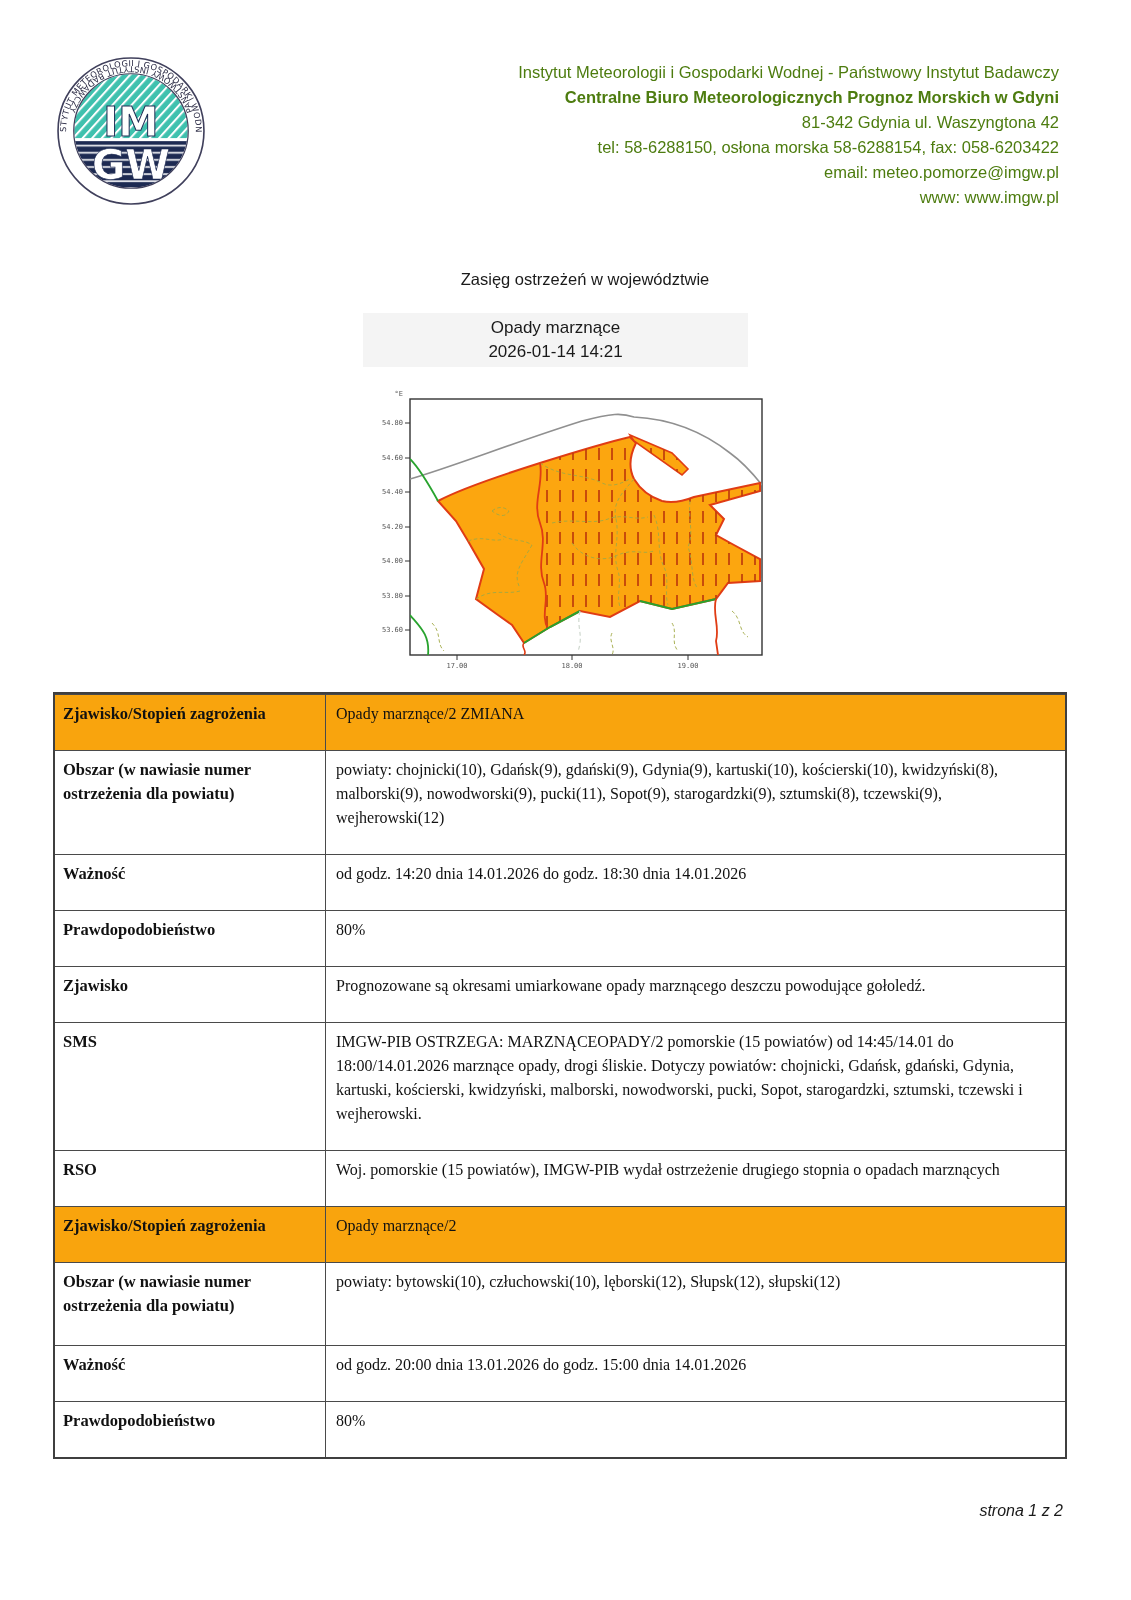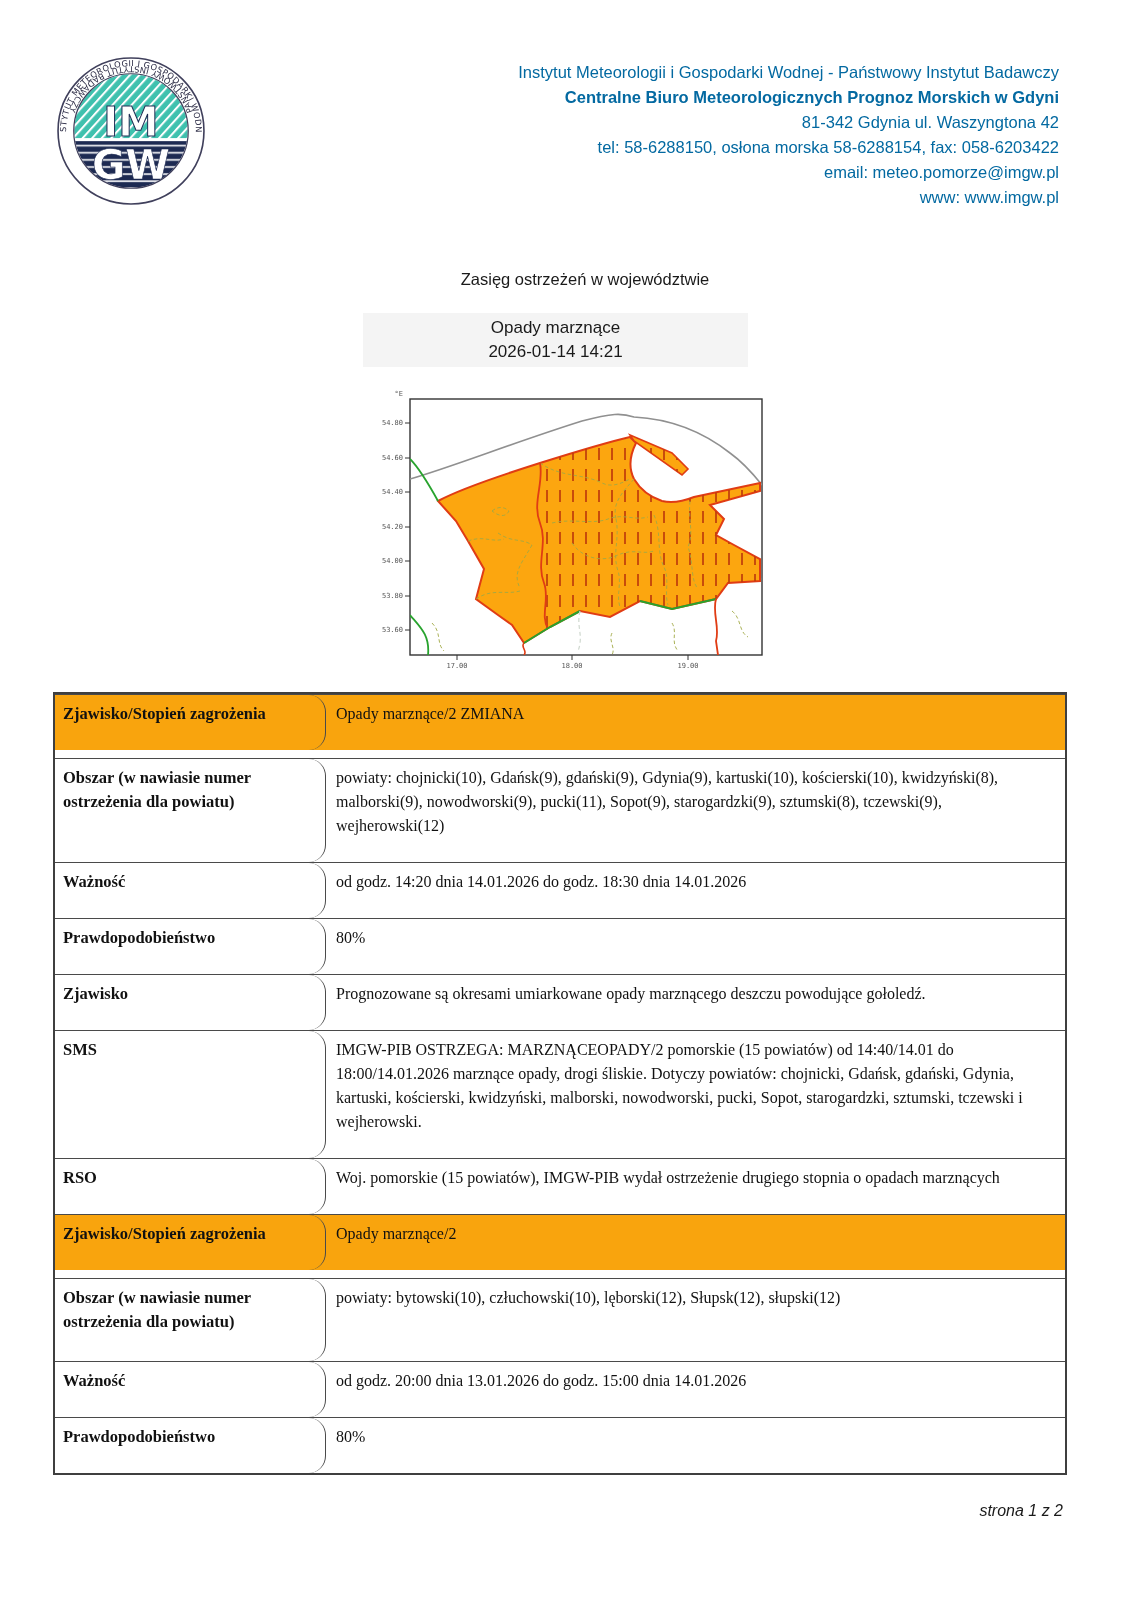--- a/index.html
+++ b/index.html
@@ -11,21 +11,21 @@
     color:#111;
     overflow:hidden;
   }
   
   .logo{position:absolute;left:55px;top:55px;width:152px;height:152px;}
   .header-text{
     position:absolute;top:60px;right:72px;
     text-align:right;
     font-family:"Liberation Sans",sans-serif;
     font-size:16.5px;line-height:25px;
-    color:#0369a1;
+    color:#4d7c0f;
   }
   .header-text .bold{font-weight:bold;}
   
   .map-caption{
     position:absolute;left:0;top:270px;width:1170px;
     text-align:center;
     font-family:"Liberation Sans",sans-serif;
     font-size:16.5px;color:#1a1a1a;
   }
   .map-box{
@@ -44,26 +44,26 @@
     background:#fff;
   }
   .title-block{
     text-align:center;color:#EE0000;font-weight:bold;
     padding:14px 0 8px 0;
   }
   .title-line{font-size:21px;line-height:29px;word-spacing:5px;}
   .title-line.small{font-size:19px;word-spacing:2px;}
   .trow{display:flex;border-top:1px solid #4a4a4a;min-height:38px;background:#fff;}
   .trow.orange{background:#F9A40D;min-height:24px;}
-  .trow.tall{min-height:82px;margin-top:8px;}
+  .trow.tall{min-height:82px;}
   .cell-label{
     flex:0 0 252px;width:252px;
     border-right:1px solid #4a4a4a;
     padding:7px 10px 7px 8px;
-    font-weight:bold;font-size:16.5px;line-height:24px;border-radius:17px;
+    font-weight:bold;font-size:16.5px;line-height:24px;
   }
   .cell-value{flex:1;padding:7px 12px 24px 10px;font-size:16px;line-height:24px;}
   
   .page-num{
     position:absolute;top:1502px;right:68px;
     font-family:"Liberation Sans",sans-serif;
     font-size:16px;color:#1a1a1a;font-style:italic;
   }
 </style>
 </head>
@@ -225,21 +225,21 @@
       <div class="trow">
         <div class="cell-label">Prawdopodobieństwo</div>
         <div class="cell-value">80%</div>
       </div>
       <div class="trow">
         <div class="cell-label">Zjawisko</div>
         <div class="cell-value">Prognozowane są okresami umiarkowane opady marznącego deszczu powodujące gołoledź.</div>
       </div>
       <div class="trow">
         <div class="cell-label">SMS</div>
-        <div class="cell-value">IMGW-PIB OSTRZEGA: MARZNĄCEOPADY/2 pomorskie (15 powiatów) od 14:40/14.01 do 18:00/14.01.2026 marznące opady, drogi śliskie.  Dotyczy powiatów: chojnicki, Gdańsk, gdański, Gdynia, kartuski, kościerski, kwidzyński, malborski, nowodworski, pucki, Sopot, starogardzki, sztumski, tczewski i wejherowski.</div>
+        <div class="cell-value">IMGW-PIB OSTRZEGA: MARZNĄCEOPADY/2 pomorskie (15 powiatów) od 14:45/14.01 do 18:00/14.01.2026 marznące opady, drogi śliskie.  Dotyczy powiatów: chojnicki, Gdańsk, gdański, Gdynia, kartuski, kościerski, kwidzyński, malborski, nowodworski, pucki, Sopot, starogardzki, sztumski, tczewski i wejherowski.</div>
       </div>
       <div class="trow">
         <div class="cell-label">RSO</div>
         <div class="cell-value">Woj. pomorskie (15 powiatów), IMGW-PIB wydał ostrzeżenie drugiego stopnia o opadach marznących</div>
       </div>
       <div class="trow orange">
         <div class="cell-label">Zjawisko/Stopień zagrożenia</div>
         <div class="cell-value">Opady marznące/2</div>
       </div>
       <div class="trow tall">

